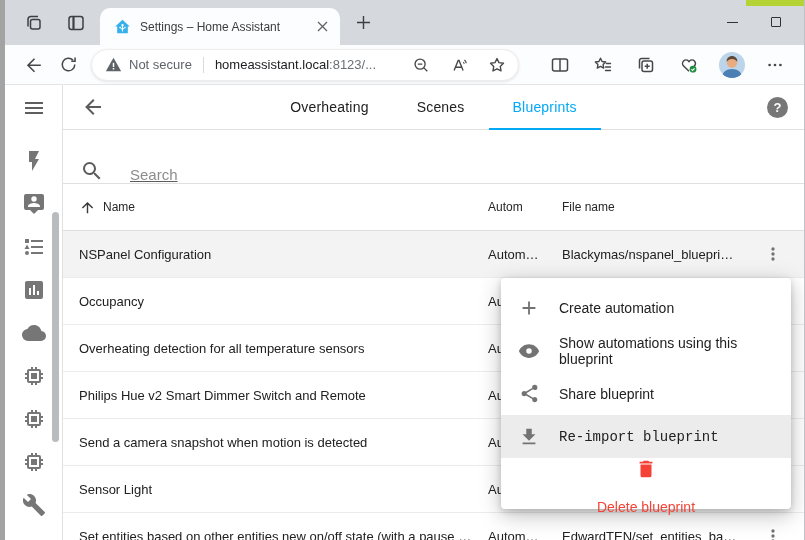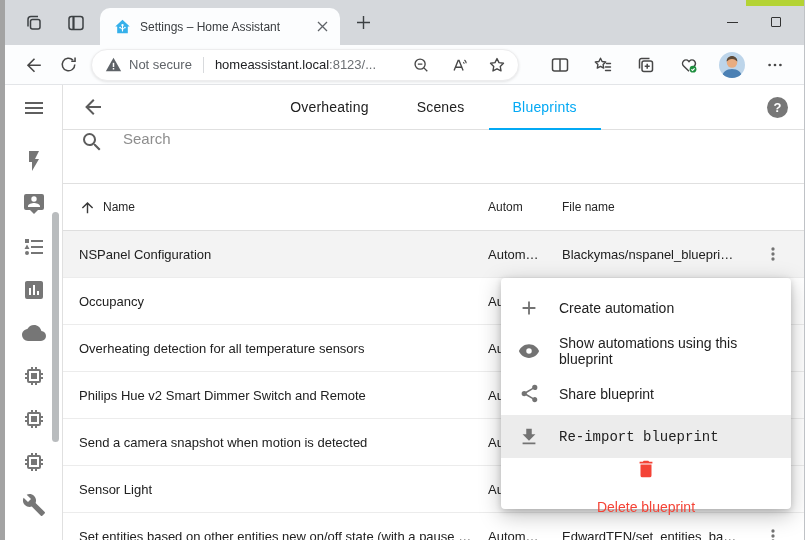--- a/index.html
+++ b/index.html
@@ -49,21 +49,21 @@
   .ha-main { flex:1; display:flex; flex-direction:column; min-width:0; }
   .ha-header { position:relative; height:45px; flex:0 0 45px; display:flex; align-items:center; border-bottom:1px solid #e0e0e0; padding:0 12px; }
   .ha-back { width:36px; height:36px; display:flex; align-items:center; justify-content:center; color:#5c5c5c; }
   .ha-tabs { position:absolute; left:0; right:0; display:flex; justify-content:center; height:45px; }
   .ha-tab { position:relative; padding:0 24px; font-size:14px; color:#212121; display:flex; align-items:center; letter-spacing:.2px; }
   .ha-tab.active { color:#03a9f4; }
   .ha-tab.active::after { content:""; position:absolute; left:0; right:0; bottom:0; height:2px; background:#03a9f4; }
   .ha-help { position:absolute; right:16px; top:12px; width:21px; height:21px; border-radius:50%; background:#777; color:#fff;
              font-size:13px; font-weight:bold; display:flex; align-items:center; justify-content:center; }
 
-  .ha-search { height:54px; flex:0 0 54px; display:flex; align-items:flex-start; gap:19px; padding:0 17px; border-bottom:1px solid #e0e0e0; color:#5c5c5c; }
+  .ha-search { height:54px; flex:0 0 54px; display:flex; align-items:flex-end; gap:26px; padding:0 17px; border-bottom:1px solid #e0e0e0; color:#5c5c5c;text-decoration:underline; }
   .ha-search input { border:none; outline:none; flex:1; font-family:"Liberation Sans","DejaVu Sans",sans-serif; font-size:15px; color:#212121; background:transparent; }
   .ha-search input::placeholder { color:#8d8d8d; opacity:1; }
 
   .grid-row { display:grid; grid-template-columns:409px 74px 188px 1fr; align-items:center; padding:0 8px 0 16px; }
   .thead { height:47px; flex:0 0 47px; border-bottom:1px solid #dedede; font-size:12px; font-weight:normal; color:#262626; }
   .th-name { display:flex; align-items:center; gap:7px; }
   .sort-arrow { color:#3a3a3a; display:flex; }
   .row { height:47px; flex:0 0 47px; border-bottom:1px solid #ececec; font-size:13px; color:#212121; background:#fff; }
   .row.hl { background:#f3f3f3; }
   .cell { white-space:nowrap; overflow:hidden; text-overflow:ellipsis; padding-right:10px; }

